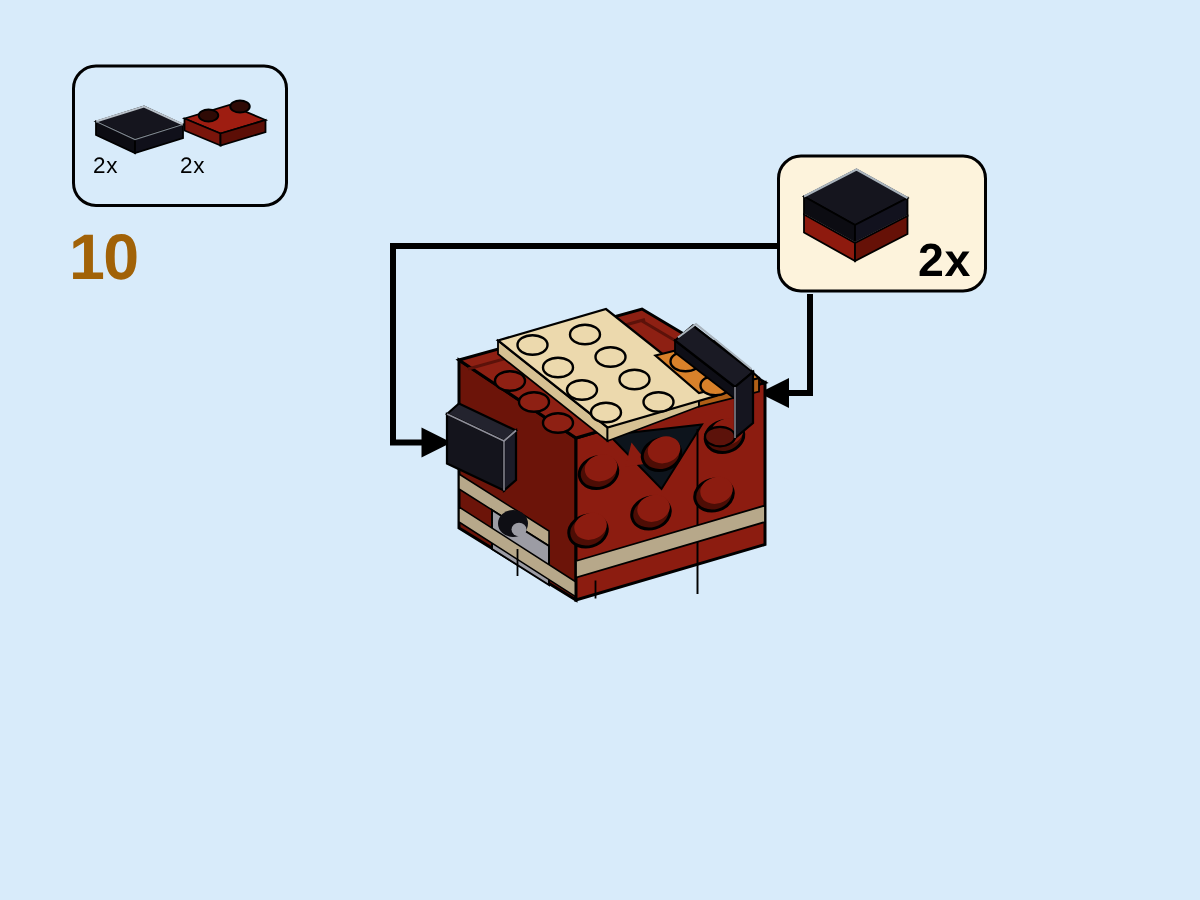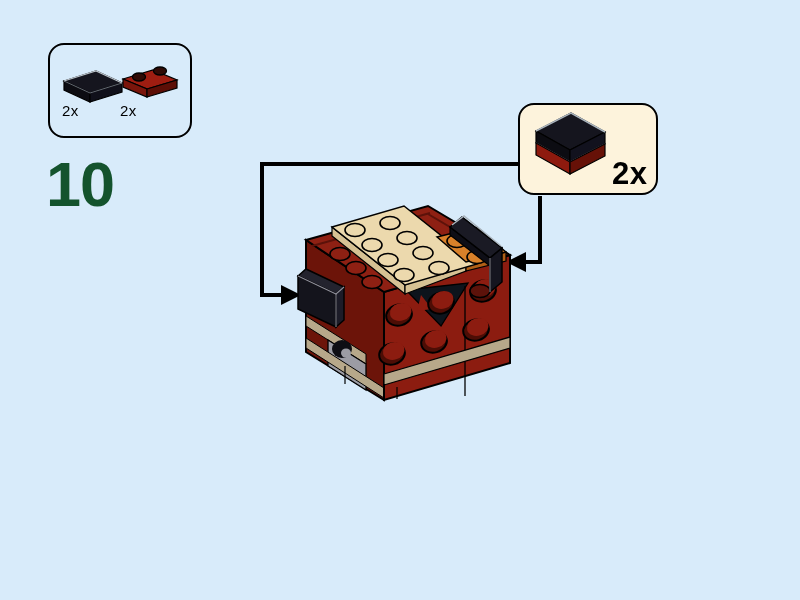--- a/index.html
+++ b/index.html
@@ -17,22 +17,22 @@
   .qty-label{
     position:absolute;color:#000;font-size:15px;font-weight:500;letter-spacing:.5px;
   }
   .qty-black{left:62px;top:102px;}
   .qty-red{left:120px;top:102px;}
   .callout-qty{
     position:absolute;left:612px;top:156px;color:#000;
     font-size:31px;font-weight:700;letter-spacing:.5px;
   }
   .step-number{
-    position:absolute;left:46px;top:148px;color:#14532d;
-    font-size:63px;font-weight:700;letter-spacing:-1px;
+    position:absolute;left:46px;top:148px;color:#a16207;
+    font-size:43px;font-weight:700;letter-spacing:-1px;
   }
 </style>
 </head>
 <body>
 
 <div class="page">
 
   <div class="rounded-box parts-box"></div>
 
   <div class="rounded-box callout-box"></div>

